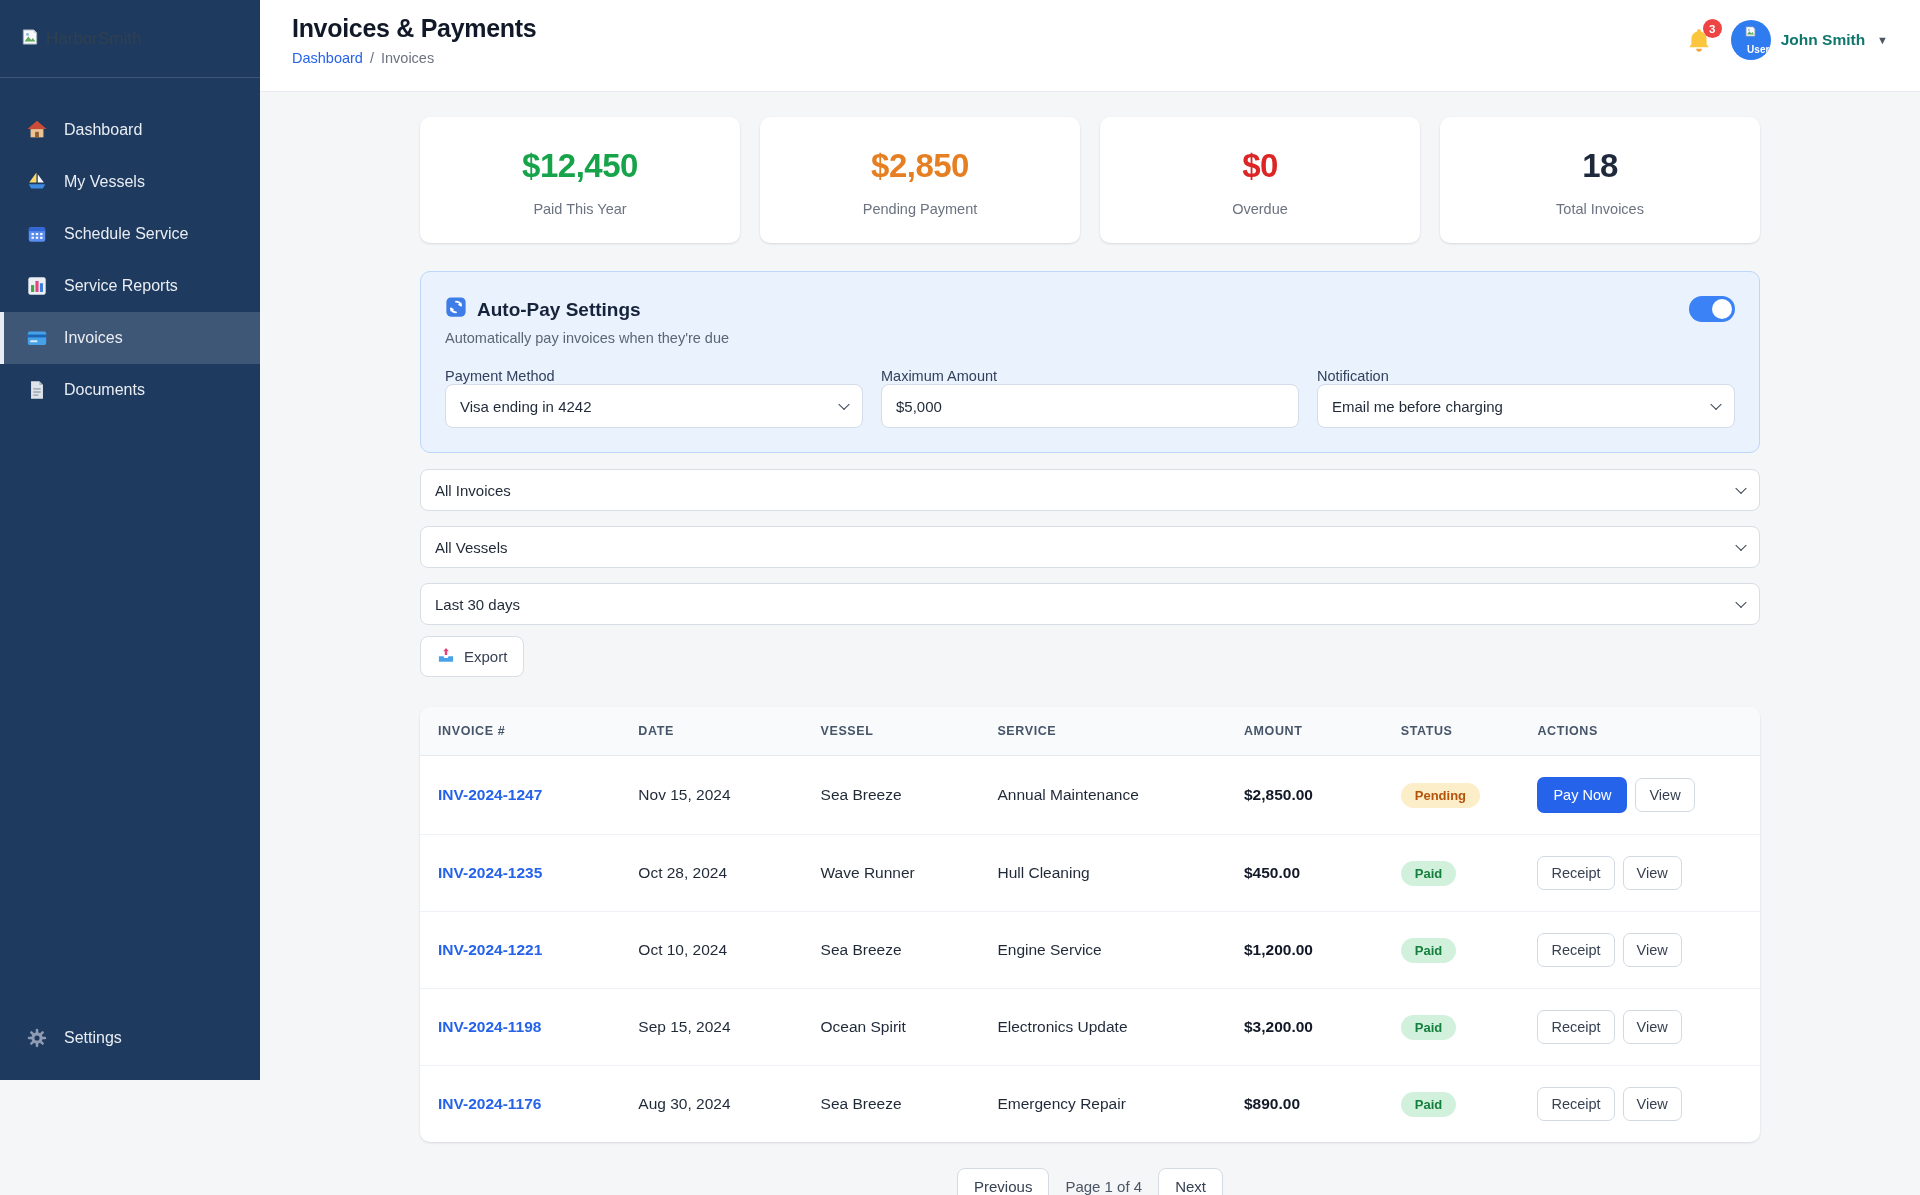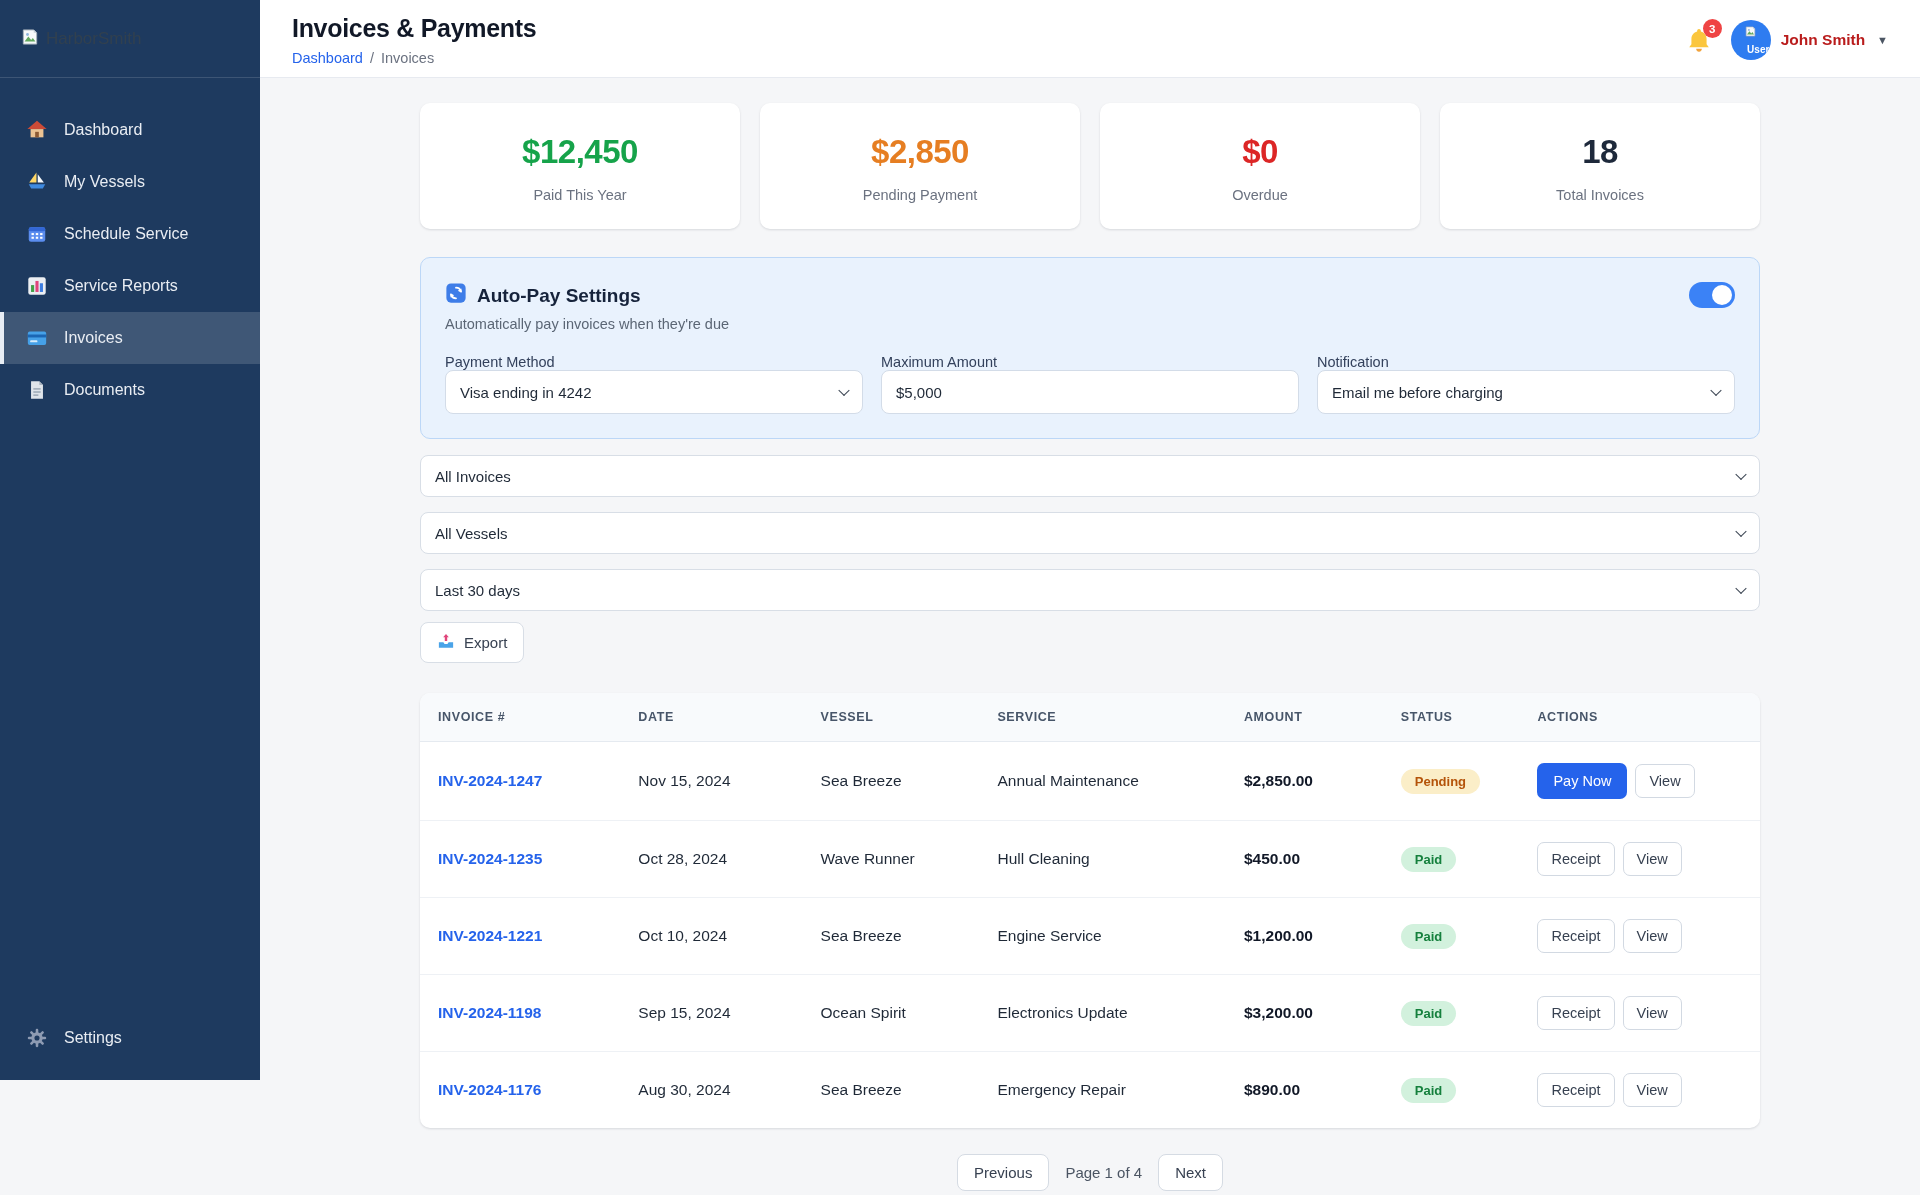--- a/index.html
+++ b/index.html
@@ -32,21 +32,21 @@
   .nav-item.active{
     background:rgba(255,255,255,0.15);
     border-left:4px solid #e8edf4;
     padding-left:22px;
   }
   .nav-footer{ padding-bottom:16px; }
 
   
   .main{ margin-left:260px; }
   .topbar{
-    background:#ffffff; height:78px; padding:14px 32px 12px 32px;
+    background:#ffffff; height:92px; padding:14px 32px 12px 32px;
     border-bottom:1px solid #e7eaf0;
     display:flex; justify-content:space-between; align-items:flex-start;
   }
   .page-title{ font-size:25px; font-weight:bold; color:#111827; letter-spacing:-0.3px; }
   .breadcrumb{ margin-top:7px; font-size:14.5px; color:#6b7280; }
   .breadcrumb a{ color:#2563eb; text-decoration:none; }
   .breadcrumb .sep{ margin:0 7px; }
   .topbar-right{ display:flex; align-items:center; gap:18px; margin-top:6px; }
   .bell-wrap{ position:relative; }
   .bell-wrap svg{ width:28px; height:28px; display:block; }
@@ -55,21 +55,21 @@
     background:#ef4444; color:#fff; border-radius:10px;
     font-size:11.5px; font-weight:bold; display:flex; align-items:center; justify-content:center;
     padding:0 4px;
   }
   .avatar{
     width:40px; height:40px; border-radius:50%; background:#2e7cf0;
     overflow:hidden; display:flex; flex-direction:column; align-items:center; flex:0 0 auto;
   }
   .avatar svg{ width:13px; height:13px; margin-top:5px; }
   .avatar .avatar-alt{ color:#ffffff; font-weight:bold; font-size:10px; line-height:15px; white-space:nowrap;padding-left:15px; }
-  .user-name{ font-size:15.5px; font-weight:bold; color:#b91c1c; }
+  .user-name{ font-size:15.5px; font-weight:bold; color:#0f766e; }
   .user-caret{ font-size:11px; color:#4b5563; margin-left:2px; }
   .user-menu{ display:flex; align-items:center; gap:10px; }
 
   
   .content{ padding:25px 0 40px 0; }
   .container{ width:1340px; margin:0 auto; }
 
   .stats{ display:grid; grid-template-columns:repeat(4,1fr); gap:20px; }
   .stat-card{
     background:#fff; border-radius:10px; padding:30px 16px 26px 16px; text-align:center;

